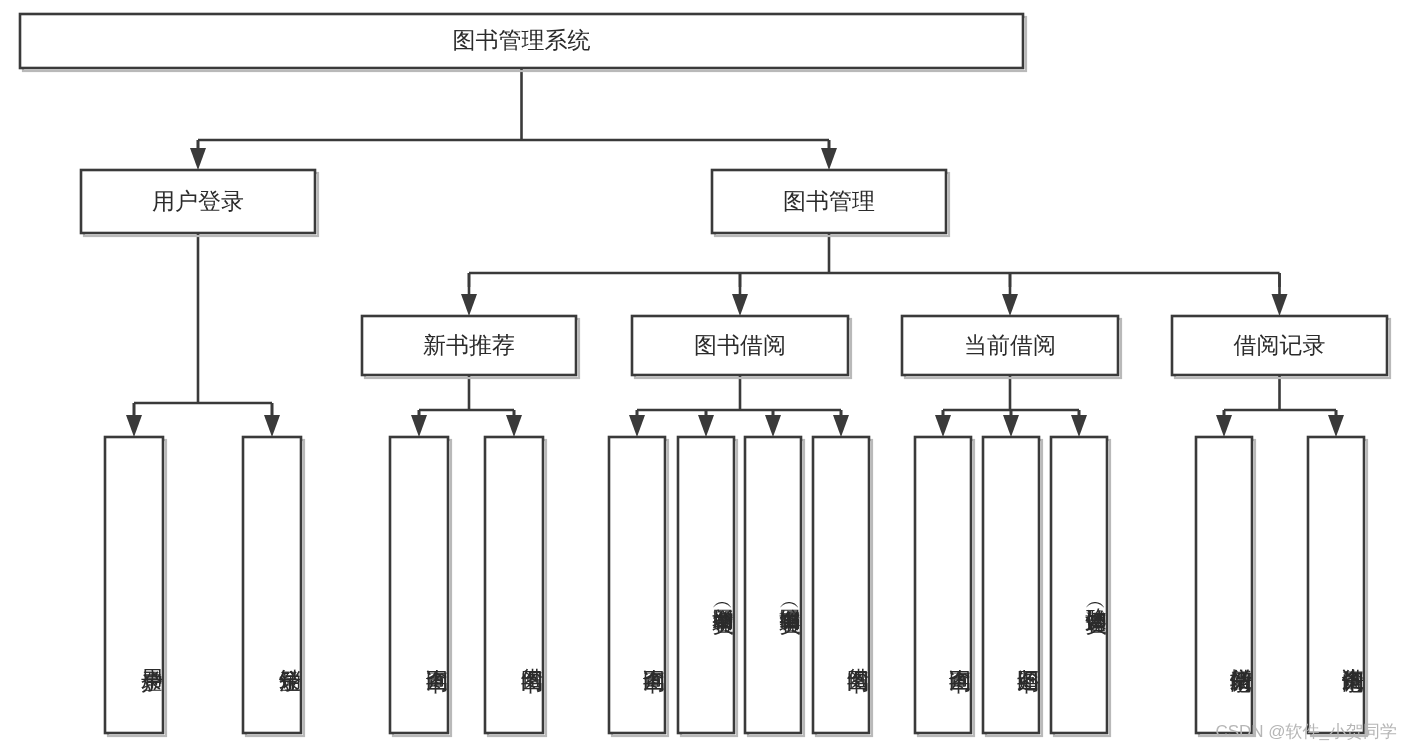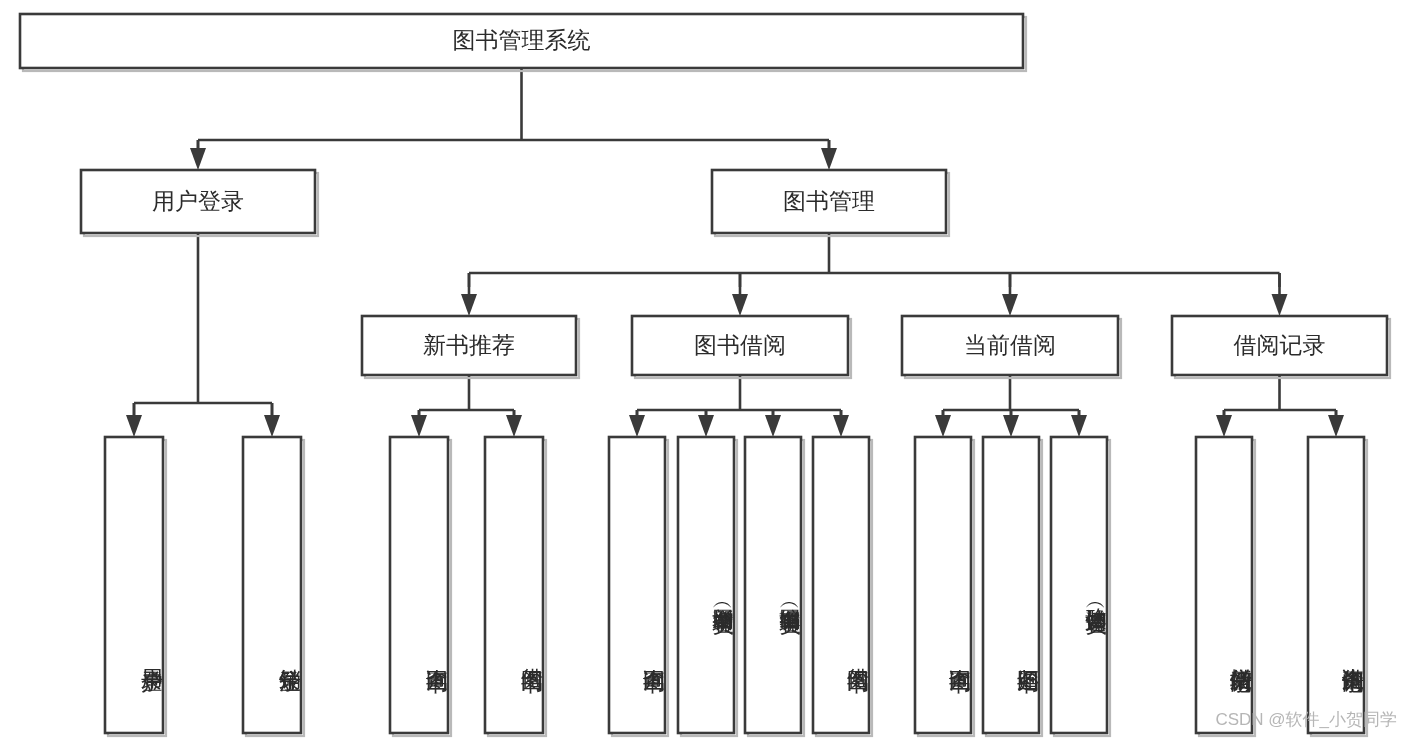--- a/index.html
+++ b/index.html
@@ -10,21 +10,21 @@
   .node-shadow{fill:none;stroke:#b9b9b9;stroke-width:2.2;}
   .edge{stroke:#3a3a3a;stroke-width:2.6;fill:none;stroke-linecap:butt;}
   .arrow-head{fill:#3a3a3a;stroke:none;}
   .node-label{font-family:"Liberation Sans","DejaVu Sans",sans-serif;fill:#2b2b2b;text-anchor:middle;dominant-baseline:middle;}
   .node-label.h{font-size:23px;}
   .vlabel{position:absolute;font-family:"Liberation Sans","DejaVu Sans",sans-serif;
      color:#2b2b2b;font-size:22px;line-height:1.04;
      writing-mode:vertical-rl;text-orientation:upright;
      display:flex;align-items:flex-start;justify-content:center;
      white-space:nowrap;letter-spacing:1px;}
-  .watermark{position:absolute;right:8px;bottom:16px;font-size:17px;color:#b6b6b6;
+  .watermark{position:absolute;right:8px;bottom:4px;font-size:17px;color:#b6b6b6;
      font-family:"Liberation Sans","DejaVu Sans",sans-serif;white-space:nowrap;}
 </style>
 </head>
 <body>
 
 <div id="diagram-root">
   <svg id="tree-svg" viewBox="0 0 1405 747">
     <g id="edges-layer">
         <line x1="521.5" y1="68" x2="521.5" y2="140" class="edge"></line>
         <line x1="198" y1="140" x2="829" y2="140" class="edge"></line>

